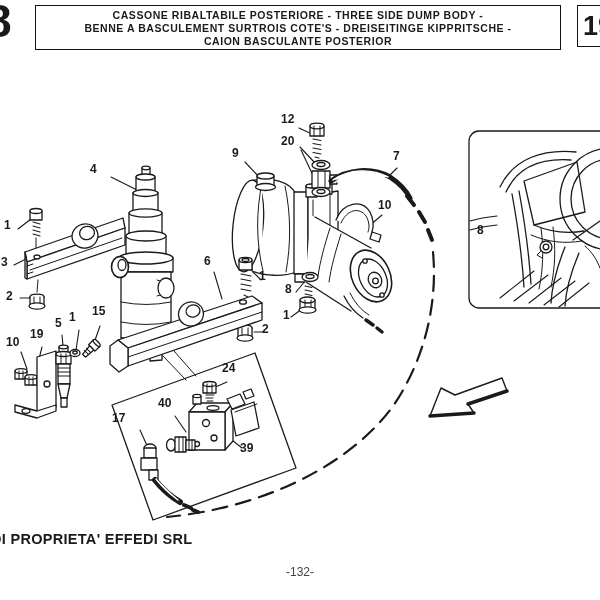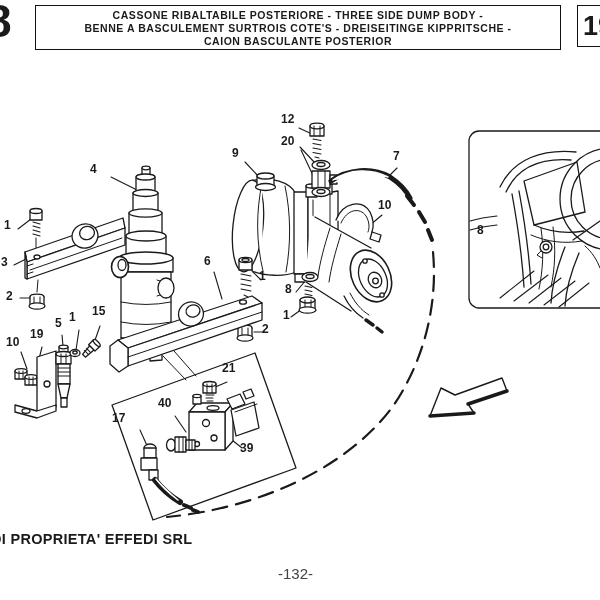--- a/index.html
+++ b/index.html
@@ -5,21 +5,21 @@
   html,body{margin:0;padding:0;background:#e8e8e8;}
   #page{position:relative;width:600px;height:600px;background:#fff;overflow:hidden;
         font-family:"Liberation Sans",sans-serif;color:#1a1a1a;}
   #diagram-svg{position:absolute;left:0;top:0;}
   .pagenum-left{position:absolute;left:-14px;top:-6px;font-size:46px;font-weight:800;letter-spacing:-2px;}
   .title-box{position:absolute;left:35px;top:5px;width:524px;height:40px;border:1.6px solid #111;
              text-align:center;font-size:10.5px;font-weight:bold;letter-spacing:.55px;line-height:13.2px;padding-top:3px;}
   .pagenum-box{position:absolute;left:577px;top:5px;width:36px;height:40px;border:1.6px solid #111;
                font-size:27px;font-weight:800;padding-left:5px;line-height:40px;}
   .footer-notice{position:absolute;left:-9px;top:531px;font-size:14.5px;font-weight:bold;letter-spacing:.3px;}
-  .footer-page{position:absolute;left:278px;top:565px;width:44px;font-size:15px;color:#444;}
+  .footer-page{position:absolute;left:278px;top:565px;width:44px;text-align:center;font-size:12px;color:#444;}
   .callout{position:absolute;font-size:12px;font-weight:bold;line-height:1;}
 </style>
 </head>
 <body>
 
 <div id="page">
 
 <svg id="diagram-svg" width="600" height="600" viewBox="0 0 600 600">
   <g stroke="#1a1a1a" fill="none" stroke-width="1.3" stroke-linecap="round" stroke-linejoin="round">
 
@@ -290,19 +290,19 @@
 <span class="callout" style="left:285px;top:283px">8</span>
 <span class="callout" style="left:283px;top:309px">1</span>
 <span class="callout" style="left:262px;top:323px">2</span>
 <span class="callout" style="left:55px;top:317px">5</span>
 <span class="callout" style="left:69px;top:311px">1</span>
 <span class="callout" style="left:92px;top:305px">15</span>
 <span class="callout" style="left:6px;top:336px">10</span>
 <span class="callout" style="left:30px;top:328px">19</span>
 <span class="callout" style="left:112px;top:412px">17</span>
 <span class="callout" style="left:158px;top:397px">40</span>
-<span class="callout" style="left:222px;top:362px">21</span>
+<span class="callout" style="left:222px;top:362px">24</span>
 <span class="callout" style="left:240px;top:442px">39</span>
 
 <div class="footer-notice">DI PROPRIETA' EFFEDI SRL</div>
 <div class="footer-page">-132-</div>
 
 </div>
 
 </body></html>

